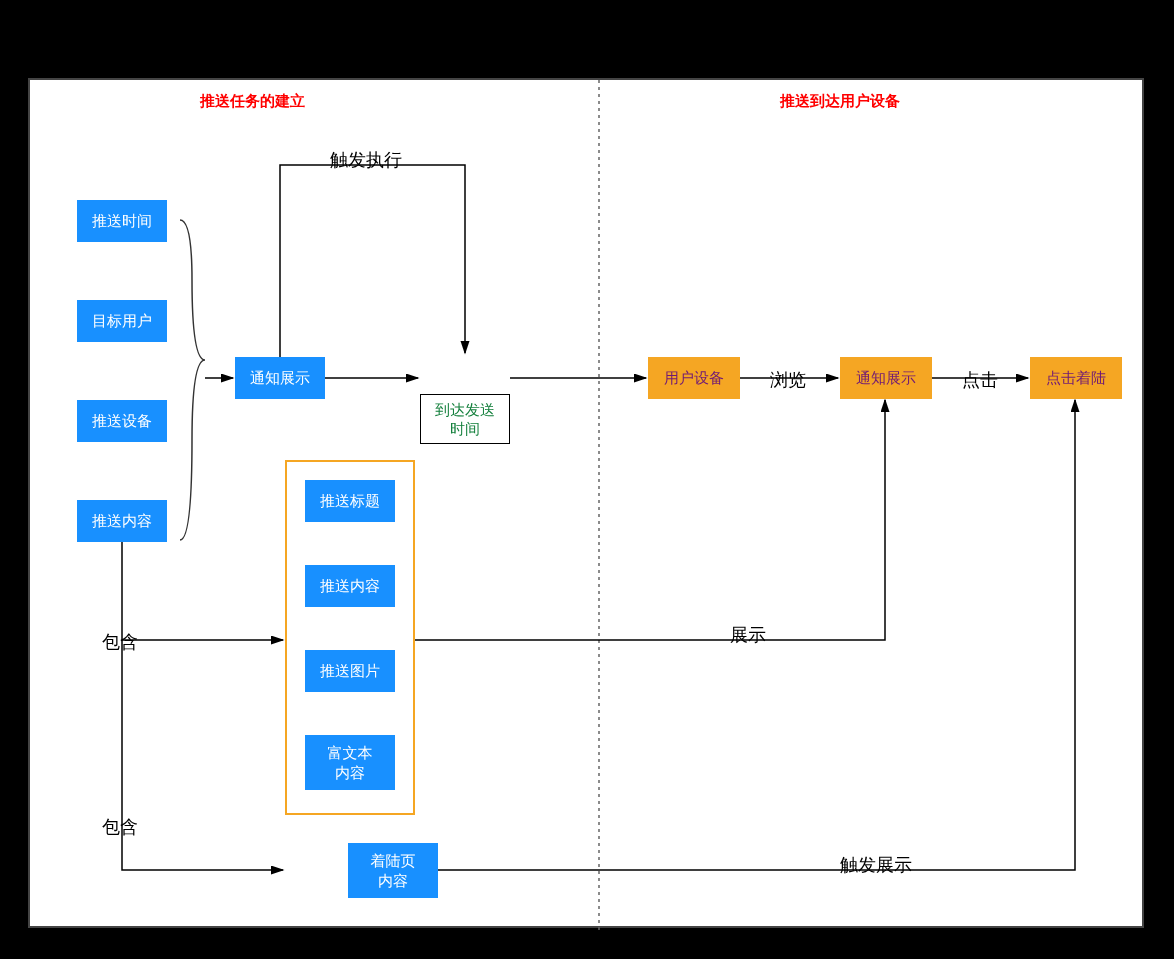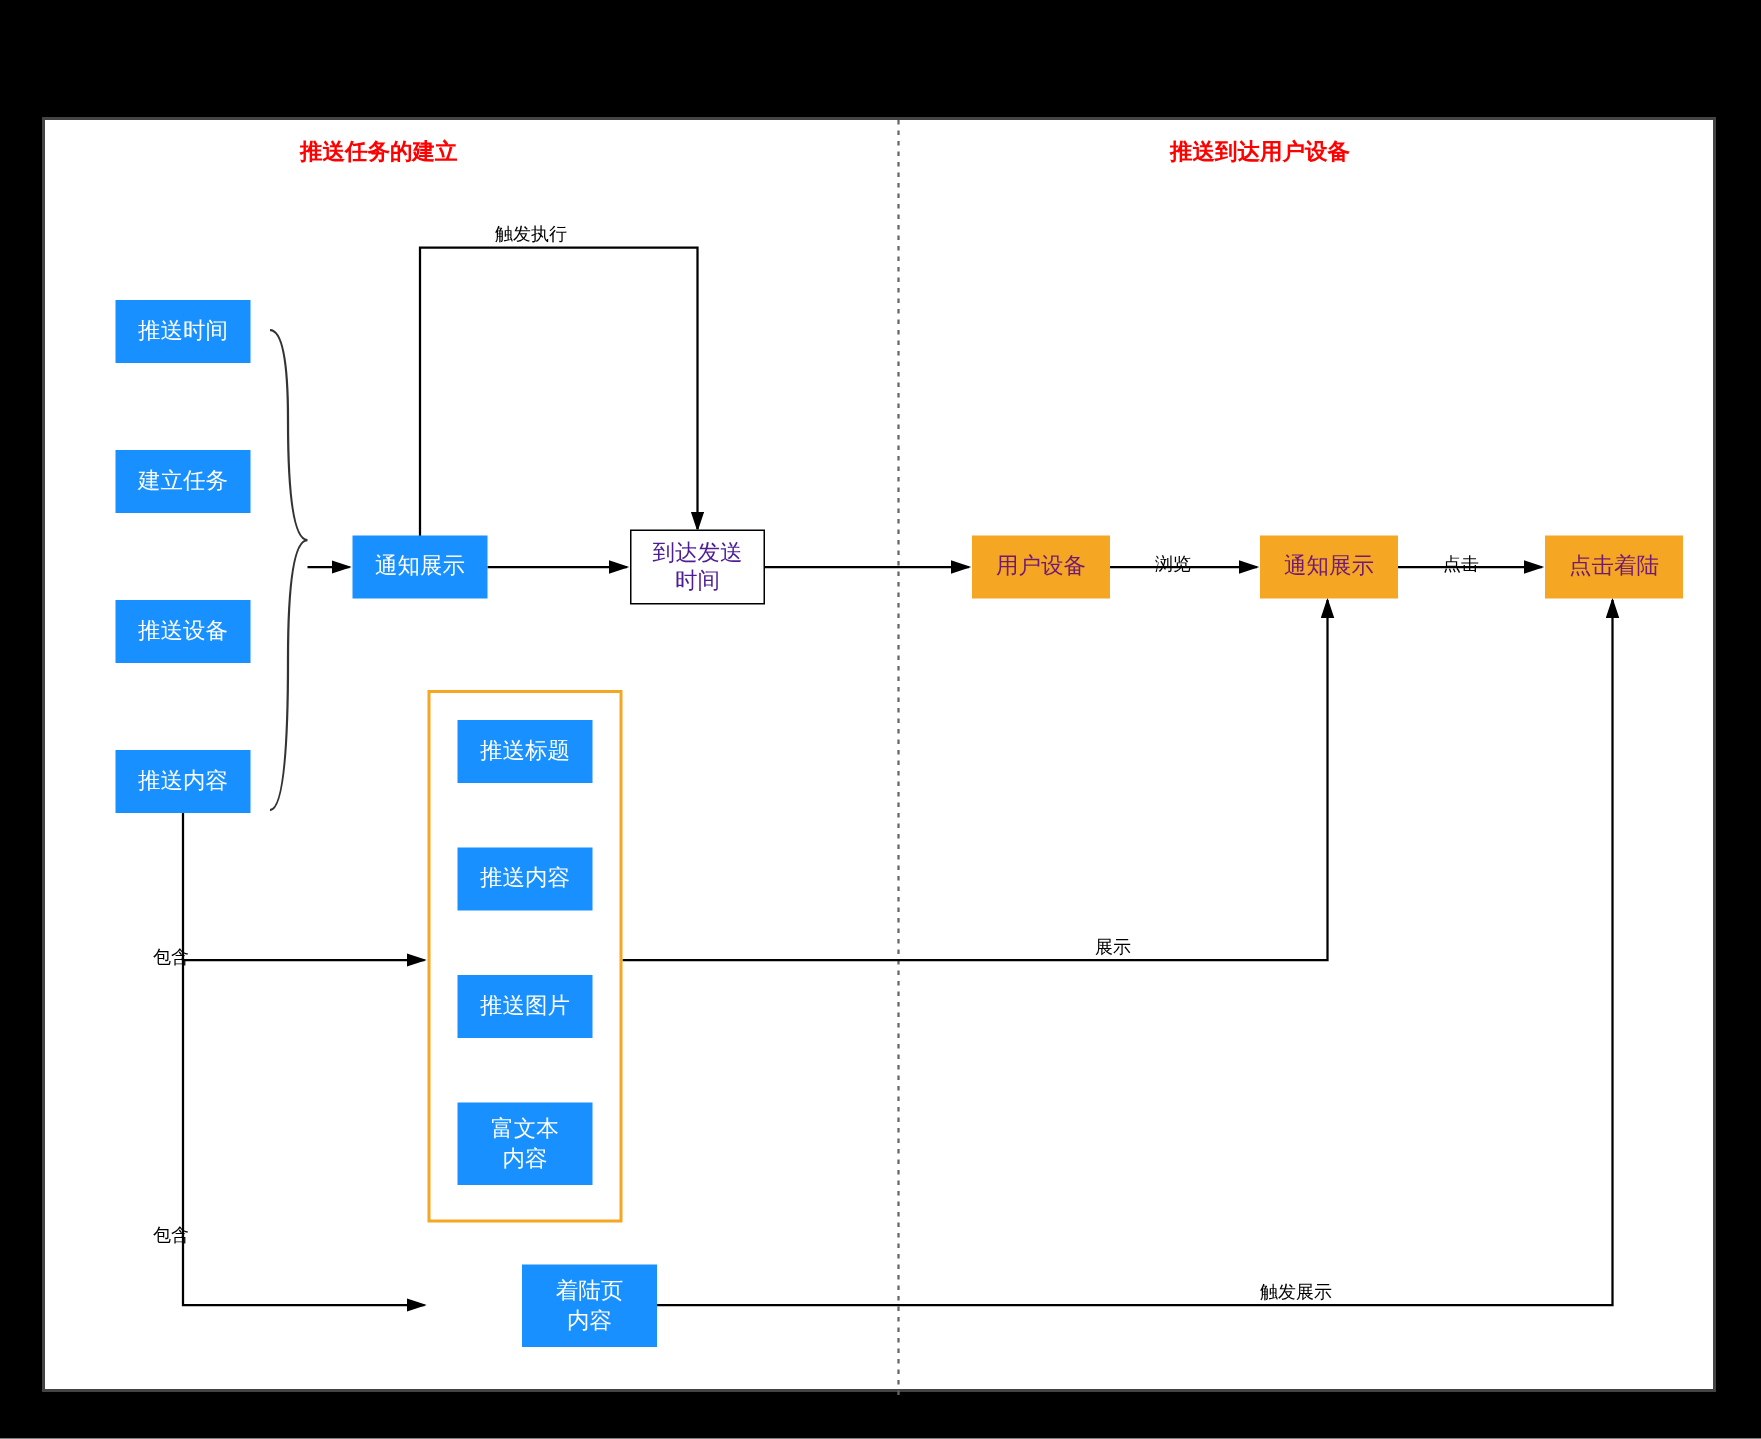--- a/index.html
+++ b/index.html
@@ -37,31 +37,32 @@
   .blue {
     background: #1890ff;
     color: #fff;
   }
   .orange {
     background: #f5a623;
     color: #701a75;
   }
   .white {
     background: #fff;
-    color: #4c1d95;
+    color: #15803d;
     border: 1.5px solid #000;
+    margin-top: 41px;
   }
   .orange-frame {
     position: absolute;
     border: 2px solid #f5a623;
     background: transparent;
   }
   .label {
     position: absolute;
-    font-size: 12px;
+    font-size: 18px;
     color: #000;
     background: transparent;
     white-space: nowrap;
   }
   svg.lines {
     position: absolute;
     left: 0; top: 0;
     width: 1116px;
     height: 850px;
     pointer-events: none;
@@ -101,21 +102,21 @@
     <path d="M 92 462 L 92 560 L 253 560" fill="none" stroke="#000" stroke-width="1.5" marker-end="url(#arrow)"></path>
 
     <path d="M 92 560 L 92 790 L 253 790" fill="none" stroke="#000" stroke-width="1.5" marker-end="url(#arrow)"></path>
 
     <path d="M 385 560 L 855 560 L 855 320" fill="none" stroke="#000" stroke-width="1.5" marker-end="url(#arrow)"></path>
 
     <path d="M 360 790 L 1045 790 L 1045 320" fill="none" stroke="#000" stroke-width="1.5" marker-end="url(#arrow)"></path>
   </svg>
 
   <div class="node blue" style="left:47px; top:120px; width:90px; height:42px;">推送时间</div>
-  <div class="node blue" style="left:47px; top:220px; width:90px; height:42px;">建立任务</div>
+  <div class="node blue" style="left:47px; top:220px; width:90px; height:42px;">目标用户</div>
   <div class="node blue" style="left:47px; top:320px; width:90px; height:42px;">推送设备</div>
   <div class="node blue" style="left:47px; top:420px; width:90px; height:42px;">推送内容</div>
 
   <div class="node blue" style="left:205px; top:277px; width:90px; height:42px;">通知展示</div>
 
   <div class="node white" style="left:390px; top:273px; width:90px; height:50px; white-space:pre-line;">到达发送
 时间</div>
 
   <div class="orange-frame" style="left:255px; top:380px; width:130px; height:355px;"></div>
   <div class="node blue" style="left:275px; top:400px; width:90px; height:42px;">推送标题</div>

